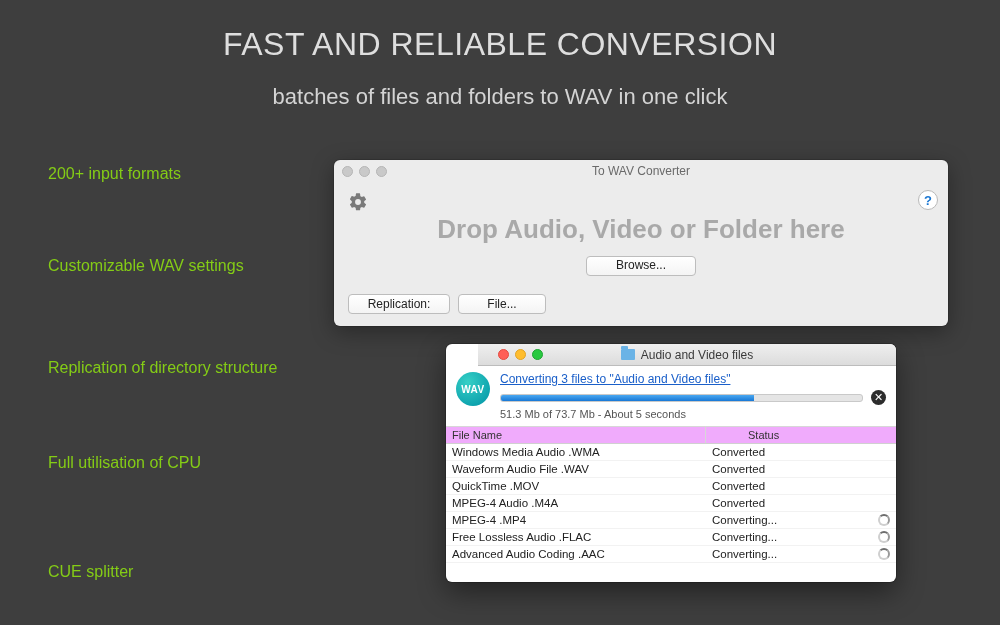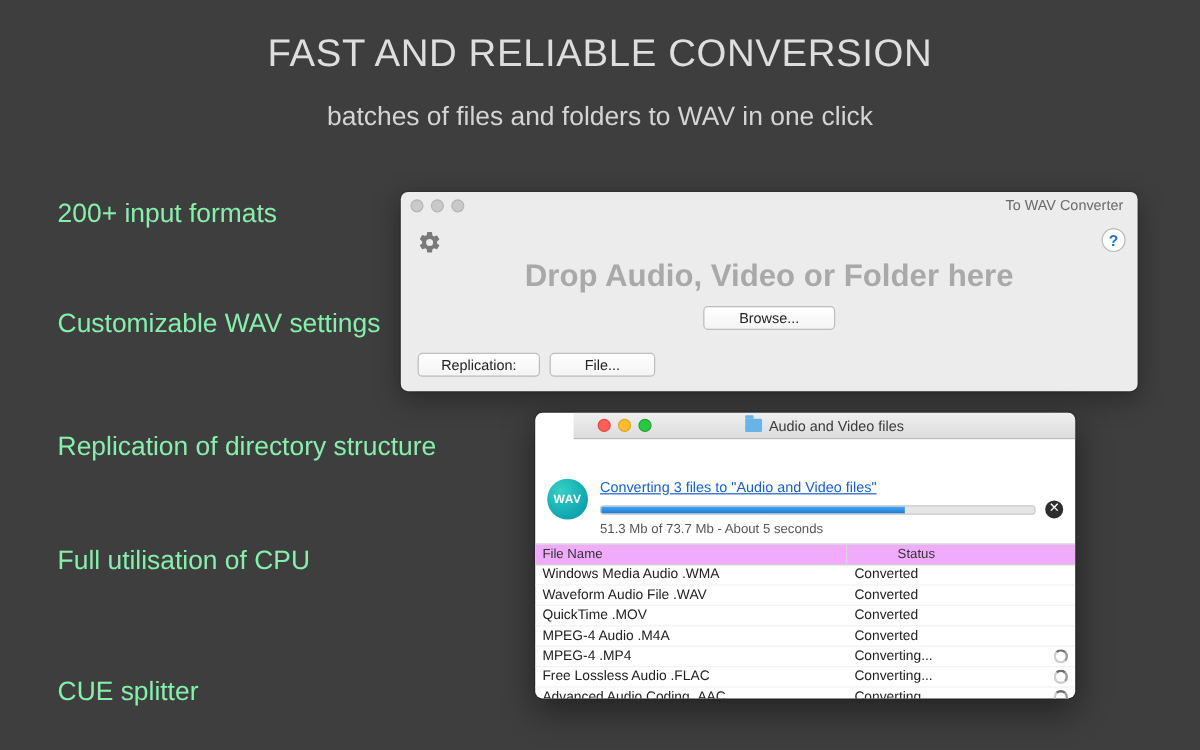--- a/index.html
+++ b/index.html
@@ -24,23 +24,23 @@
     position: absolute;
     top: 84px; left: 0; right: 0;
     text-align: center;
     font-size: 22px;
     font-weight: 300;
     color: #d4d4d4;
   }
   .feat {
     position: absolute;
     left: 48px;
-    font-size: 22px;
+    font-size: 16px;
     font-weight: 300;
-    color: #86efac;
+    color: #84cc16;
   }
   .f1 { top: 165px; }
   .f2 { top: 257px; }
   .f3 { top: 359px; }
   .f4 { top: 454px; }
   .f5 { top: 563px; }
 
   
   .w1 {
     position: absolute;
@@ -54,21 +54,21 @@
   }
   .w1-titlebar {
     height: 22px;
     display: flex; align-items: center;
     padding: 0 8px;
     font-size: 12px;
     color: #6a6a6a;
     position: relative;
   }
   .w1-titlebar .title {
-    position: absolute; left: 0; right: 12px; text-align: right;
+    position: absolute; left: 0; right: 0; text-align: center;
   }
   .tlights { display: flex; gap: 6px; z-index: 2; }
   .tlight { width: 11px; height: 11px; border-radius: 50%; background: #c9c9c9; border: 1px solid #b5b5b5; }
   .tlight.red { background: #ff5f57; border-color: #e24b41; }
   .tlight.yellow { background: #ffbd2e; border-color: #e1a326; }
   .tlight.green { background: #28c940; border-color: #1fa432; }
 
   .gear {
     position: absolute; left: 14px; top: 32px;
     width: 20px; height: 20px;
@@ -169,21 +169,20 @@
   .folder-ico::before {
     content: "";
     position: absolute; left: 0; top: -3px; width: 7px; height: 3px;
     background: #6ab3e6; border-radius: 1px 1px 0 0;
   }
   .w2-head {
     display: flex; align-items: flex-start;
     padding: 6px 10px 6px 10px;
     gap: 10px;
     position: relative;
-    margin-top: 27px;
   }
   .wav-badge {
     width: 34px; height: 34px; border-radius: 50%;
     background: radial-gradient(circle at 35% 30%, #35d0c6, #0092a5);
     display: flex; align-items: center; justify-content: center;
     color: #fff; font-size: 10px; font-weight: 700; letter-spacing: .5px;
     flex-shrink: 0;
   }
   .w2-head .rhs { flex: 1; }
   .link {

